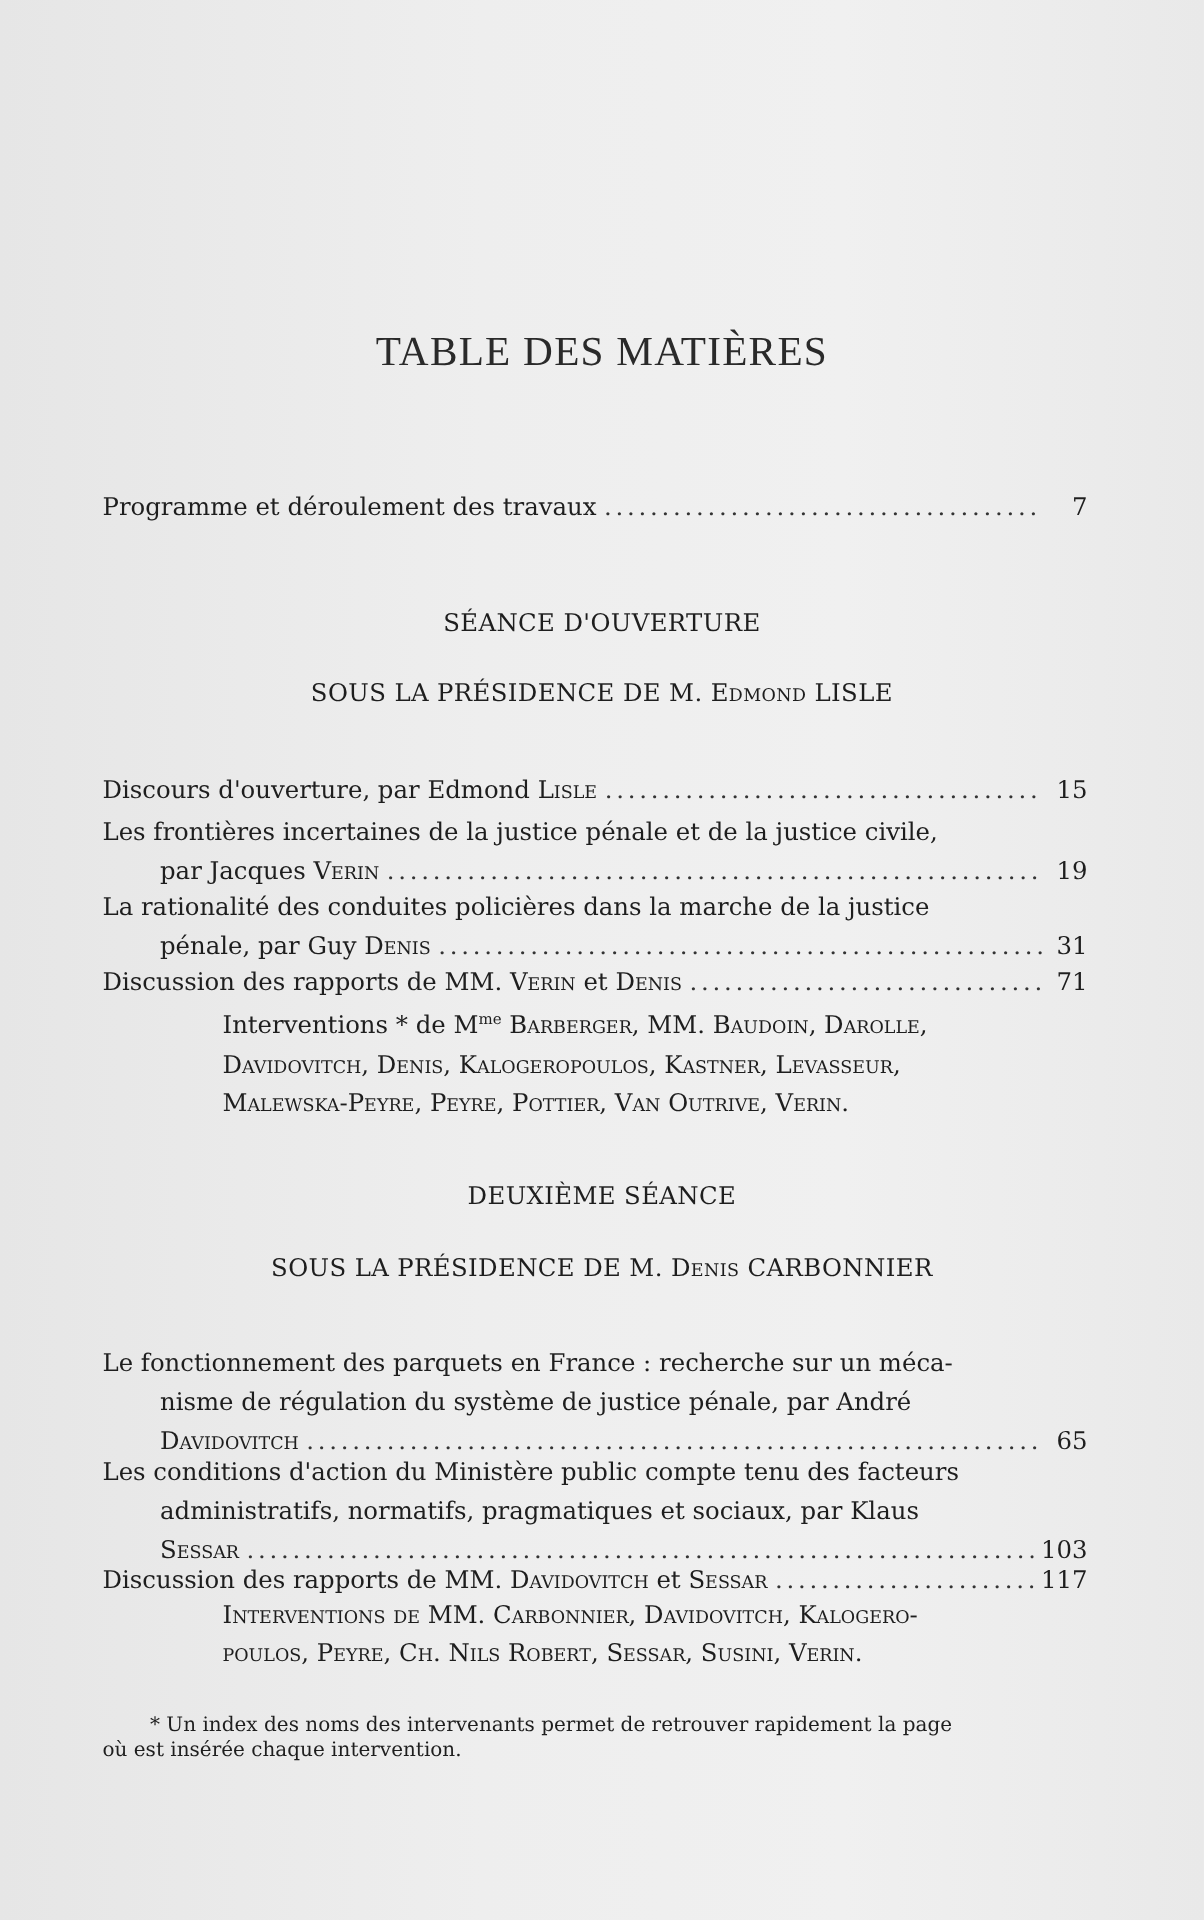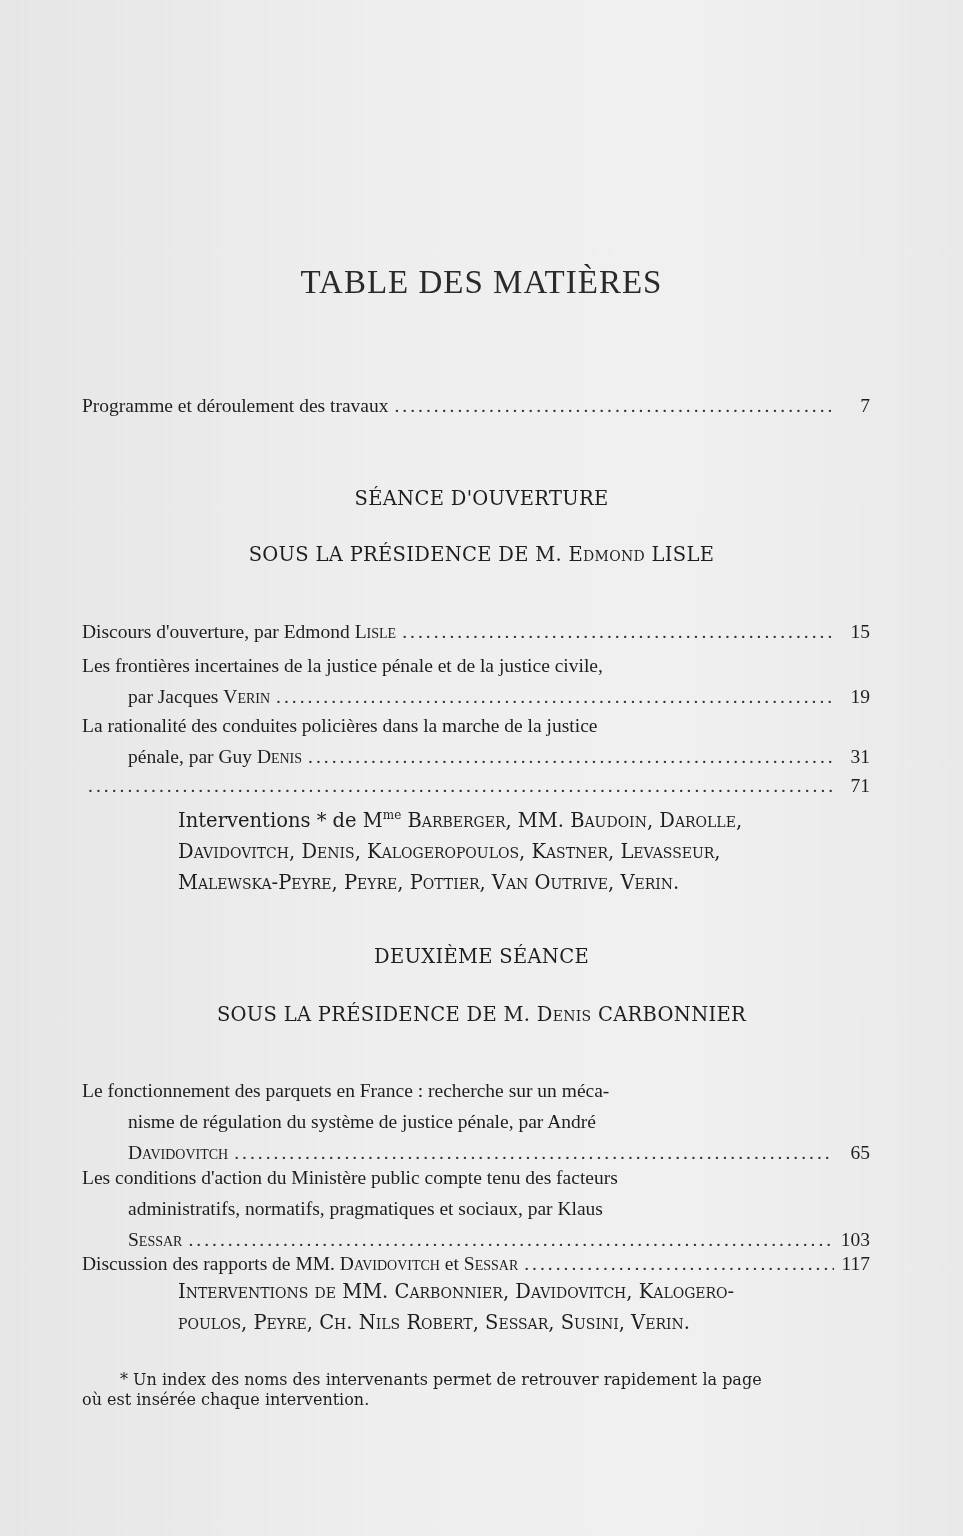--- a/index.html
+++ b/index.html
@@ -9,21 +9,21 @@
       background-image: linear-gradient(90deg, #e6e6e6 0%, #eeeeee 40%, #f0f0f0 70%, #e9e9e9 100%);
       font-family: "DejaVu Serif", "Liberation Serif", serif;
       color: #1e1e1e;
       position: relative;
     }
     .page { position: absolute; left: 0; top: 0; width: 934px; height: 1536px; }
     .title {
       position: absolute; top: 264px; left: 0; width: 963px; text-align: center;
       font-family: "Liberation Serif", serif; font-size: 33px; letter-spacing: 1px; color: #2a2a2a;
     }
-    .entry { position: absolute; left: 82px; width: 788px; font-size: 19.5px; line-height: 31px; font-family: Liberation Serif, serif; }
+    .entry { position: absolute; left: 82px; width: 788px; font-size: 19.5px; line-height: 31px; }
     .entry .line { display: flex; align-items: baseline; white-space: nowrap; }
     .entry .indent { padding-left: 46px; }
     .entry .dots { flex: 1; overflow: hidden; margin: 0 6px; letter-spacing: 3px; color: #333; }
     .entry .dots::before { content: "........................................................................................................................................"; }
     .entry .pg { min-width: 30px; text-align: right; }
     .sc { font-variant: small-caps; }
     .heading {
       position: absolute; left: 0; width: 963px; text-align: center;
       font-size: 19.5px; letter-spacing: 0.3px;
     }
@@ -76,20 +76,21 @@
       </div>
     <div class="line indent">
       <span><span>pénale, par Guy </span><span class="sc">Denis</span></span>
       <span class="dots"></span>
       <span class="pg">31</span>
     </div>
   </div>
 
   <div class="entry" style="top:770px">
     <div class="line">
+      <span><span>Discussion des rapports de MM. </span><span class="sc">Verin</span><span> et </span><span class="sc">Denis</span></span>
       <span class="dots"></span>
       <span class="pg">71</span>
     </div>
   </div>
 
   <div class="interventions" style="top:800px">
     <div><span>Interventions * de M</span><sup style="font-size:12px">me</sup><span class="sc"> Barberger, MM. Baudoin, Darolle,</span></div>
     <div class="sc">Davidovitch, Denis, Kalogeropoulos, Kastner, Levasseur,</div>
     <div class="sc">Malewska-Peyre, Peyre, Pottier, Van Outrive, Verin.</div>
   </div>

